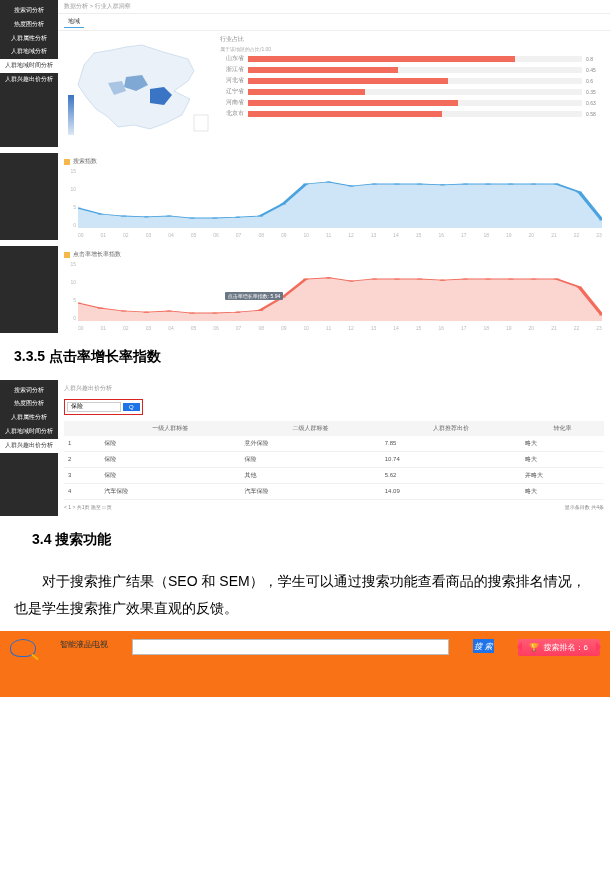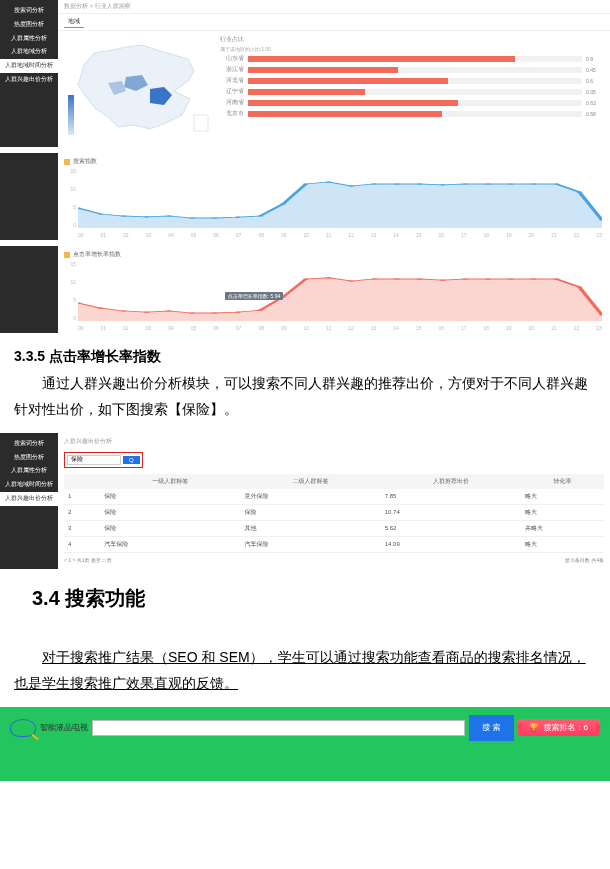--- a/index.html
+++ b/index.html
@@ -36,42 +36,42 @@
     .chart-area { height: 70px; position: relative; margin-top: 2px; }
     .chart-y { position: absolute; left: 0; top: 0; bottom: 10px; width: 12px; display: flex; flex-direction: column; justify-content: space-between; font-size: 5px; color: #bbb; text-align: right; }
     .chart-plot { position: absolute; left: 14px; right: 2px; top: 0; bottom: 10px; }
     .chart-plot svg { width: 100%; height: 100%; }
     .chart-x { position: absolute; left: 14px; right: 2px; bottom: 0; display: flex; justify-content: space-between; font-size: 5px; color: #bbb; }
     .tooltip-pill { position: absolute; background: #6b7785; color: #fff; font-size: 5px; padding: 1px 3px; border-radius: 1px; }
 
     
     .doc-sec { padding: 10px 14px; font-size: 14px; line-height: 1.9; }
     .doc-sec .h { font-weight: 700; font-size: 14px; }
-    .doc-sec .h34 { font-weight: 700; font-size: 20px; margin-left: 18px; }
+    .doc-sec .h34 { font-weight: 700; font-size: 14px; margin-left: 18px; }
     .doc-sec p { text-indent: 2em; }
 
     
     .tp-body { flex: 1; background: #fff; padding: 4px 6px 6px; font-size: 6px; color: #555; }
     .tp-crumb { color: #999; margin-bottom: 6px; }
     .searchbox { display: inline-flex; border: 1.5px solid #d22; padding: 2px; align-items: center; gap: 2px; }
     .searchbox input { border: 1px solid #ccc; font-size: 6px; padding: 1px 3px; width: 54px; }
     .searchbox .btn { background: #1e73e8; color: #fff; font-size: 6px; padding: 1px 6px; border: none; }
     .tbl { width: 100%; border-collapse: collapse; margin-top: 6px; font-size: 6px; }
     .tbl th { background: #f5f5f5; color: #666; font-weight: 400; padding: 3px 4px; }
     .tbl td { padding: 3px 4px; border-bottom: 1px solid #f0f0f0; color: #555; }
     .pager { margin-top: 4px; font-size: 5px; color: #888; display: flex; justify-content: space-between; }
 
     
-    .search-fig { background: #22c55e; padding: 8px 10px 40px; display: flex; align-items: center; gap: 4px; }
+    .search-fig { background: #f97316; padding: 8px 10px 40px; display: flex; align-items: flex-start; gap: 24px; }
     .logo { width: 26px; height: 18px; border: 1px solid #2a6acb; border-radius: 50% 50% 40% 40%; position: relative; color: #2a6acb; }
     .logo:after { content: ""; position: absolute; right: -4px; bottom: -2px; width: 8px; height: 2px; background: #f4b400; transform: rotate(40deg); }
     .prod-name { font-size: 8px; color: #333; }
     .search-input-wrap { flex: 1; display: flex; }
     .search-input { flex: 1; height: 16px; border: 1px solid #bbb; font-size: 7px; padding: 0 4px; }
-    .search-btn { background: #1e73e8; color: #fff; border: 1px solid #1e73e8; font-size: 8px; padding: 0 12px; height: 26px; }
+    .search-btn { background: #1e73e8; color: #fff; border: 1px solid #1e73e8; font-size: 8px; padding: 0 0; height: 14px; font-style: italic; }
     .ribbon { background: linear-gradient(#ff5c74,#ff3c60); color: #fff; font-size: 8px; padding: 3px 12px; border-radius: 2px; position: relative; display: flex; align-items: center; gap: 4px; }
     .ribbon:before, .ribbon:after { content: ""; position: absolute; top: 3px; border: 5px solid transparent; }
     .ribbon:before { left: -6px; border-right-color: #ff3c60; }
     .ribbon:after { right: -6px; border-left-color: #ff3c60; }
     .trophy { font-size: 8px; }
   </style>
 </head>
 <body>
 
 <div class="panel-wrap">
@@ -290,21 +290,20 @@
           <span>21</span>
           <span>22</span>
           <span>23</span>
         </div>
     </div>
   </div>
 </div>
 
 <div class="doc-sec">
   <div class="h">3.3.5 点击率增长率指数</div>
-  <p>通过人群兴趣出价分析模块，可以搜索不同人群兴趣的推荐出价，方便对于不同人群兴趣针对性出价，如下图搜索【保险】。</p>
 </div>
 
 <div class="panel-wrap">
   <div class="sidebar">
     <div class="sidebar-item">搜索词分析</div>
     <div class="sidebar-item">热度图分析</div>
     <div class="sidebar-item">人群属性分析</div>
     <div class="sidebar-item">人群地域时间分析</div>
     <div class="sidebar-item active">人群兴趣出价分析</div>
   </div>
@@ -357,21 +356,21 @@
     </table>
     <div class="pager">
       <span>&lt; 1 &gt; 共1页   跳至 □ 页</span>
       <span>显示条目数 共4条</span>
     </div>
   </div>
 </div>
 
 <div class="doc-sec">
   <div class="h34">3.4 搜索功能</div>
-  <p style="margin-top:27px;text-decoration:underline;">对于搜索推广结果（SEO 和 SEM），学生可以通过搜索功能查看商品的搜索排名情况，也是学生搜索推广效果直观的反馈。</p>
+  <p style="margin-top:16px;">对于搜索推广结果（SEO 和 SEM），学生可以通过搜索功能查看商品的搜索排名情况，也是学生搜索推广效果直观的反馈。</p>
 </div>
 
 <div class="search-fig">
   <div class="logo"></div>
   <span class="prod-name">智能液晶电视</span>
   <div class="search-input-wrap">
     <input class="search-input" style="">
   </div>
   <button class="search-btn">搜 索</button>
   <div class="ribbon">

